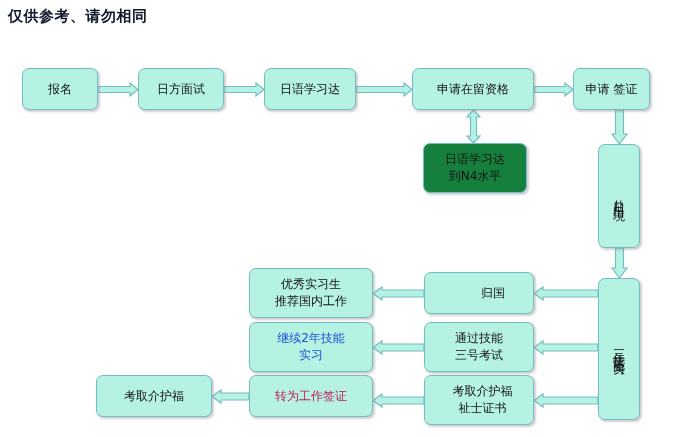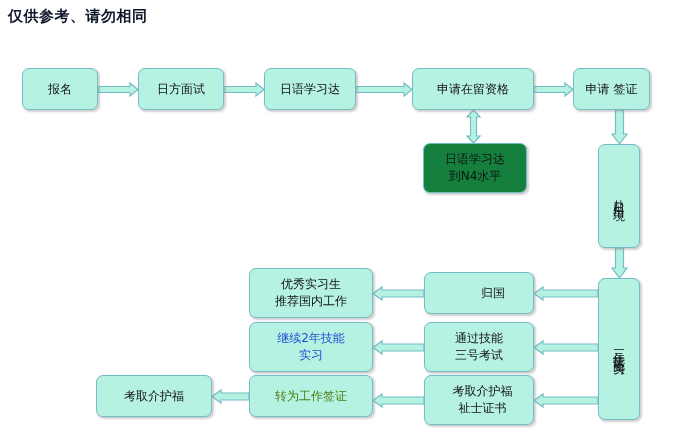--- a/index.html
+++ b/index.html
@@ -153,17 +153,17 @@
       <div class="node vert" style="left: 598px; top: 278px; width: 42px; height: 142px; background: rgb(182, 242, 226); border-color: rgb(116, 188, 198); color: rgb(17, 17, 17);">三年技能实习</div>
       <div class="node" style="left: 424px; top: 272px; width: 110px; height: 42px; background: rgb(182, 242, 226); border-color: rgb(116, 188, 198); color: rgb(17, 17, 17); padding-left: 28px;">归国</div>
       <div class="node" style="left: 249px; top: 268px; width: 124px; height: 50px; background: rgb(182, 242, 226); border-color: rgb(116, 188, 198); color: rgb(17, 17, 17);">优秀实习生
 推荐国内工作</div>
       <div class="node" style="left: 424px; top: 322px; width: 110px; height: 50px; background: rgb(182, 242, 226); border-color: rgb(116, 188, 198); color: rgb(17, 17, 17);">通过技能
 三号考试</div>
       <div class="node" style="left: 249px; top: 322px; width: 124px; height: 50px; background: rgb(182, 242, 226); border-color: rgb(116, 188, 198); color: #1d4ed8;">继续2年技能
 实习</div>
       <div class="node" style="left: 424px; top: 375px; width: 110px; height: 50px; background: rgb(182, 242, 226); border-color: rgb(116, 188, 198); color: rgb(17, 17, 17); padding-left: 7px;">考取介护福
 祉士证书</div>
-      <div class="node" style="left: 249px; top: 375px; width: 124px; height: 42px; background: rgb(182, 242, 226); border-color: rgb(116, 188, 198); color: #4d7c0f;">转为工作签证</div>
+      <div class="node" style="left: 249px; top: 375px; width: 124px; height: 42px; background: rgb(182, 242, 226); border-color: rgb(116, 188, 198); color: #be185d;">转为工作签证</div>
       <div class="node" style="left: 96px; top: 375px; width: 116px; height: 42px; background: rgb(182, 242, 226); border-color: rgb(116, 188, 198); color: rgb(17, 17, 17);">考取介护福</div>
     </div>
 
 </div>
 
 </body></html>

